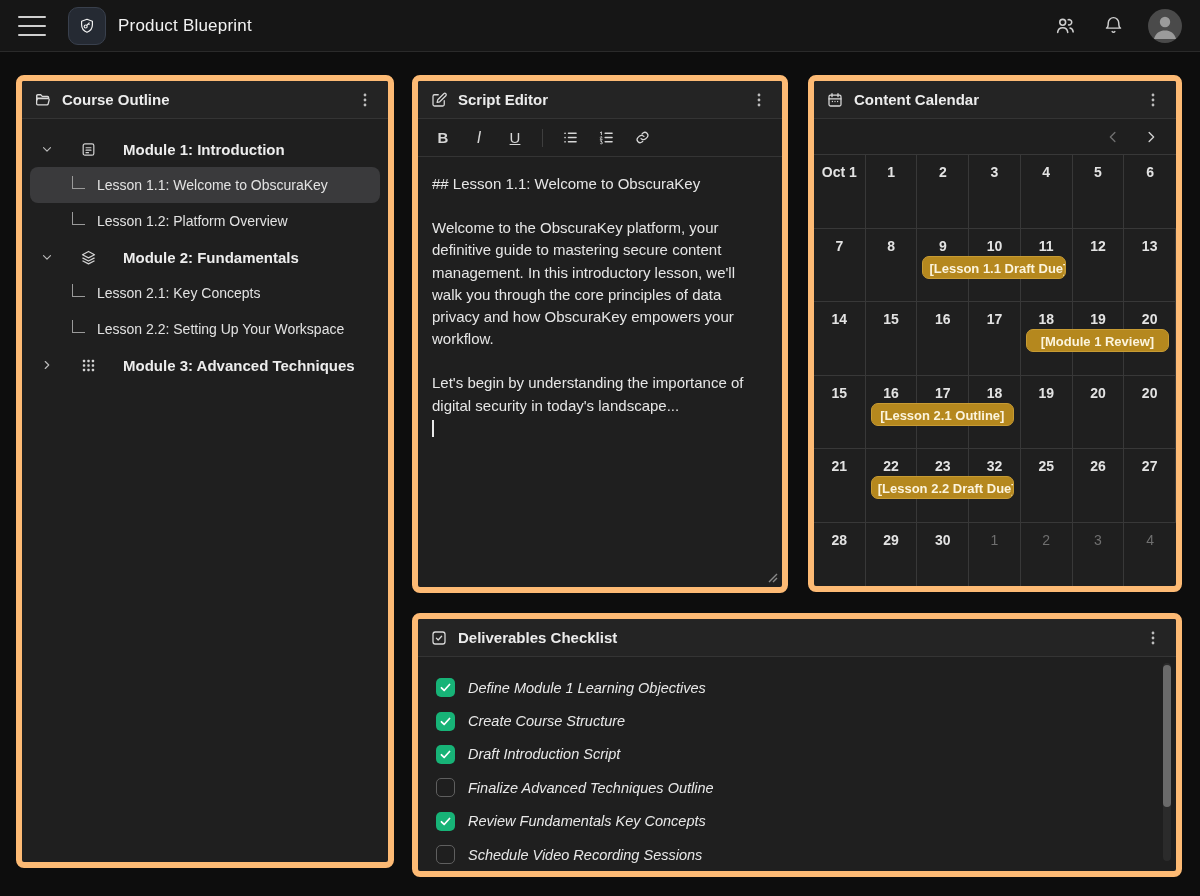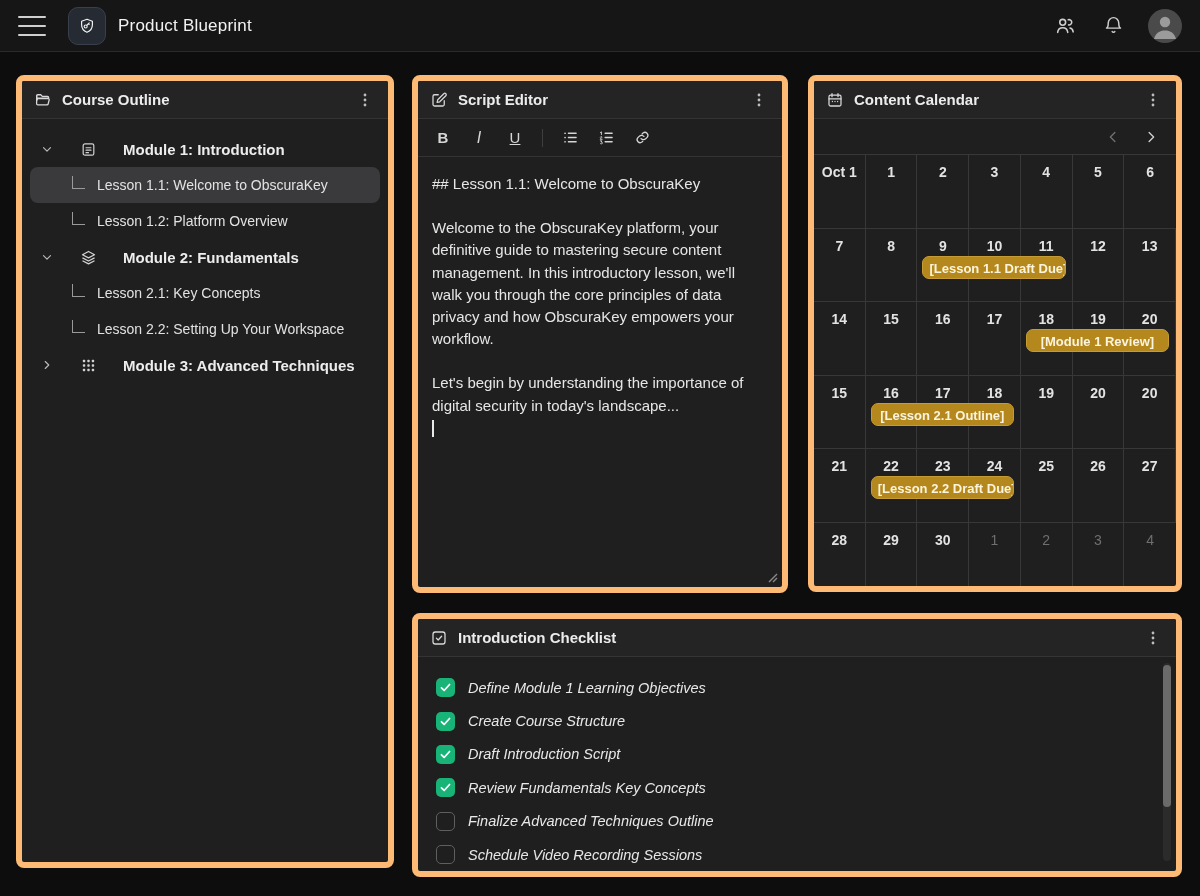--- a/index.html
+++ b/index.html
@@ -337,21 +337,21 @@
           <div class="cal-cell"><span class="day-num">18</span></div>
           <div class="cal-cell"><span class="day-num">19</span></div>
           <div class="cal-cell"><span class="day-num">20</span></div>
           <div class="cal-cell"><span class="day-num">20</span></div>
           <div class="cal-event" style="left: calc(14.2857% + 5px); width: calc(42.8571% - 12px);">[Lesson 2.1 Outline]</div>
         </div>
         <div class="cal-week">
           <div class="cal-cell"><span class="day-num">21</span></div>
           <div class="cal-cell"><span class="day-num">22</span></div>
           <div class="cal-cell"><span class="day-num">23</span></div>
-          <div class="cal-cell"><span class="day-num">24</span></div>
+          <div class="cal-cell"><span class="day-num">32</span></div>
           <div class="cal-cell"><span class="day-num">25</span></div>
           <div class="cal-cell"><span class="day-num">26</span></div>
           <div class="cal-cell"><span class="day-num">27</span></div>
           <div class="cal-event" style="left: calc(14.2857% + 5px); width: calc(42.8571% - 12px);">[Lesson 2.2 Draft Due]</div>
         </div>
         <div class="cal-week">
           <div class="cal-cell"><span class="day-num">28</span></div>
           <div class="cal-cell"><span class="day-num">29</span></div>
           <div class="cal-cell"><span class="day-num">30</span></div>
           <div class="cal-cell"><span class="day-num muted">1</span></div>
@@ -363,21 +363,21 @@
   </section>
 
   <section class="panel" id="checklist">
     <div class="panel-head">
       <span class="head-icon">
         <svg width="18" height="18" viewBox="0 0 24 24" fill="none" stroke="currentColor" stroke-width="1.7" stroke-linecap="round" stroke-linejoin="round">
           <rect x="4" y="4" width="16" height="16" rx="3"></rect>
           <path d="M8.5 12.2l2.4 2.4 4.6-5"></path>
         </svg>
       </span>
-      <span class="panel-title">Introduction Checklist</span>
+      <span class="panel-title">Deliverables Checklist</span>
       <span class="kebab">
         <svg width="16" height="16" viewBox="0 0 16 16" fill="currentColor">
             <circle cx="8" cy="3" r="1.4"></circle>
             <circle cx="8" cy="8" r="1.4"></circle>
             <circle cx="8" cy="13" r="1.4"></circle>
           </svg>
       </span>
     </div>
     <div class="cl-body" id="cl-body">
         <div class="cl-row">
@@ -398,33 +398,33 @@
         </div>
         <div class="cl-row">
           <span class="cl-box checked">
             <svg width="13" height="13" viewBox="0 0 24 24" fill="none" stroke="currentColor" stroke-width="3.2" stroke-linecap="round" stroke-linejoin="round">
               <path d="M4.5 12.5l5 5 10-11"></path>
             </svg>
           </span>
           <span class="cl-label">Draft Introduction Script</span>
         </div>
         <div class="cl-row">
+          <span class="cl-box unchecked"></span>
+          <span class="cl-label">Finalize Advanced Techniques Outline</span>
+        </div>
+        <div class="cl-row">
           <span class="cl-box checked">
             <svg width="13" height="13" viewBox="0 0 24 24" fill="none" stroke="currentColor" stroke-width="3.2" stroke-linecap="round" stroke-linejoin="round">
               <path d="M4.5 12.5l5 5 10-11"></path>
             </svg>
           </span>
           <span class="cl-label">Review Fundamentals Key Concepts</span>
         </div>
         <div class="cl-row">
           <span class="cl-box unchecked"></span>
-          <span class="cl-label">Finalize Advanced Techniques Outline</span>
-        </div>
-        <div class="cl-row">
-          <span class="cl-box unchecked"></span>
           <span class="cl-label">Schedule Video Recording Sessions</span>
         </div>
         <div class="cl-row">
           <span class="cl-box unchecked"></span>
           <span class="cl-label">Integrate Visuals into Drafts</span>
         </div>
       </div>
     <div class="scrollbar">
       <div class="thumb"></div>
     </div>

